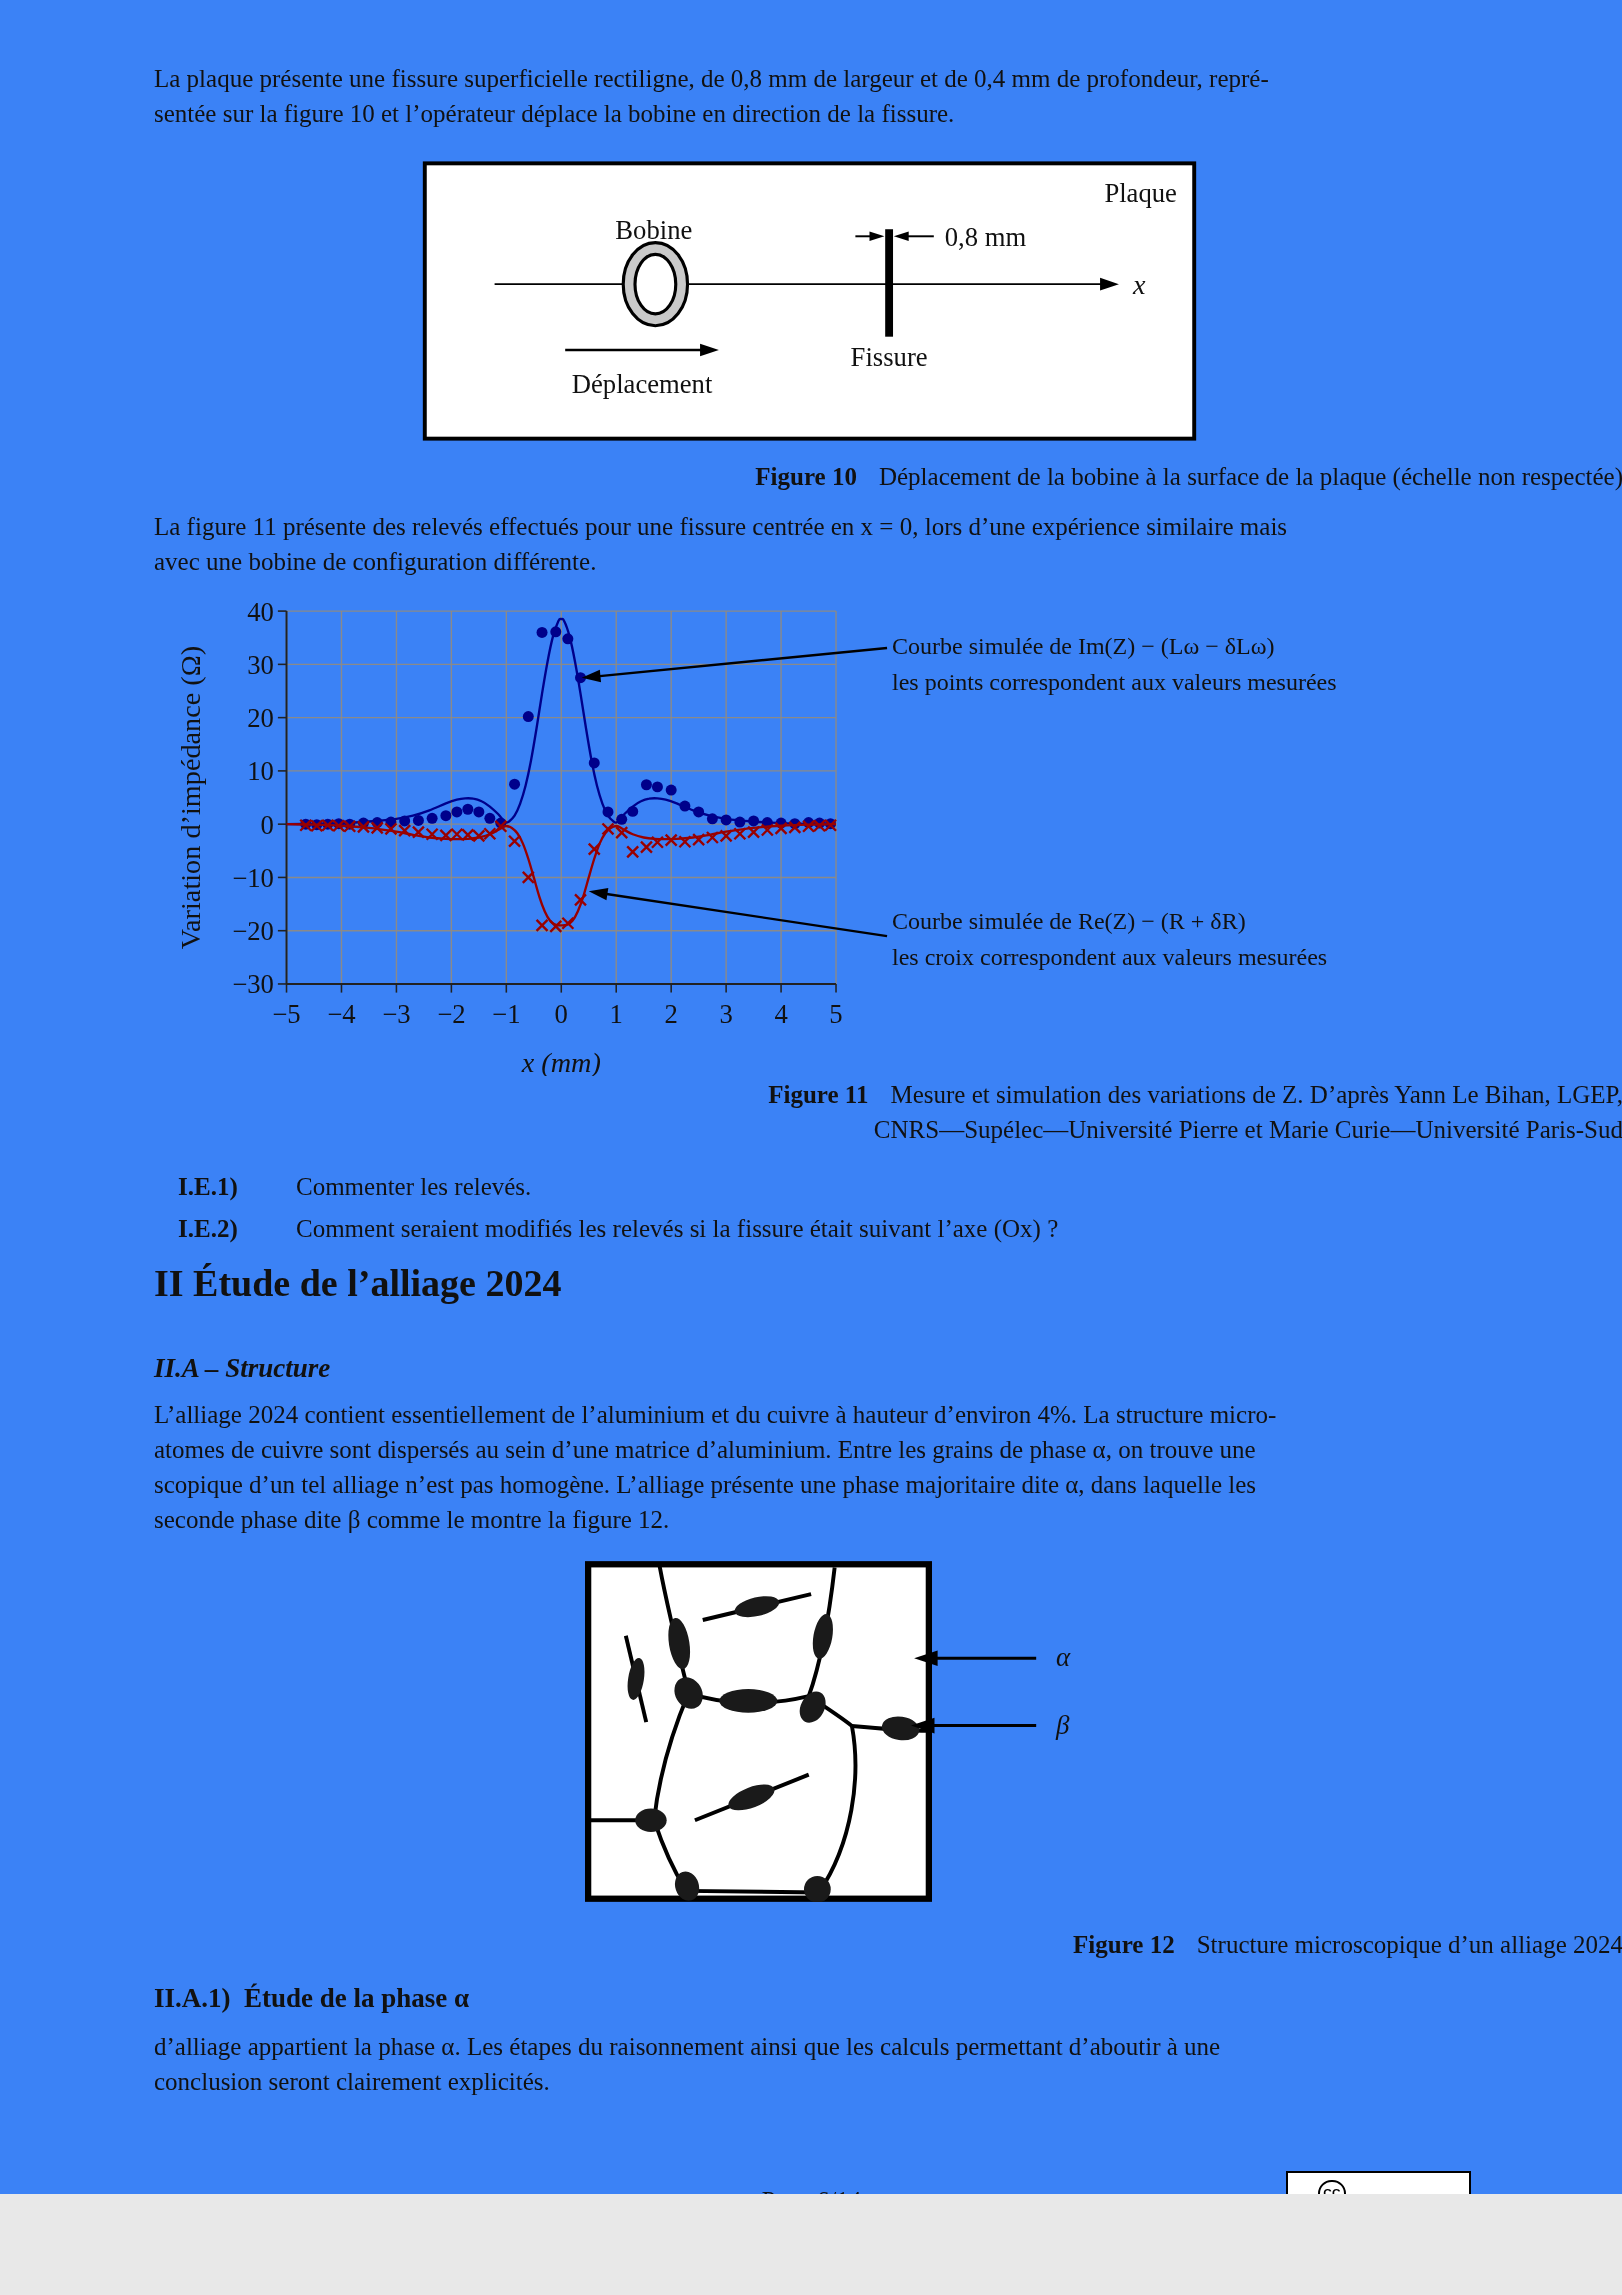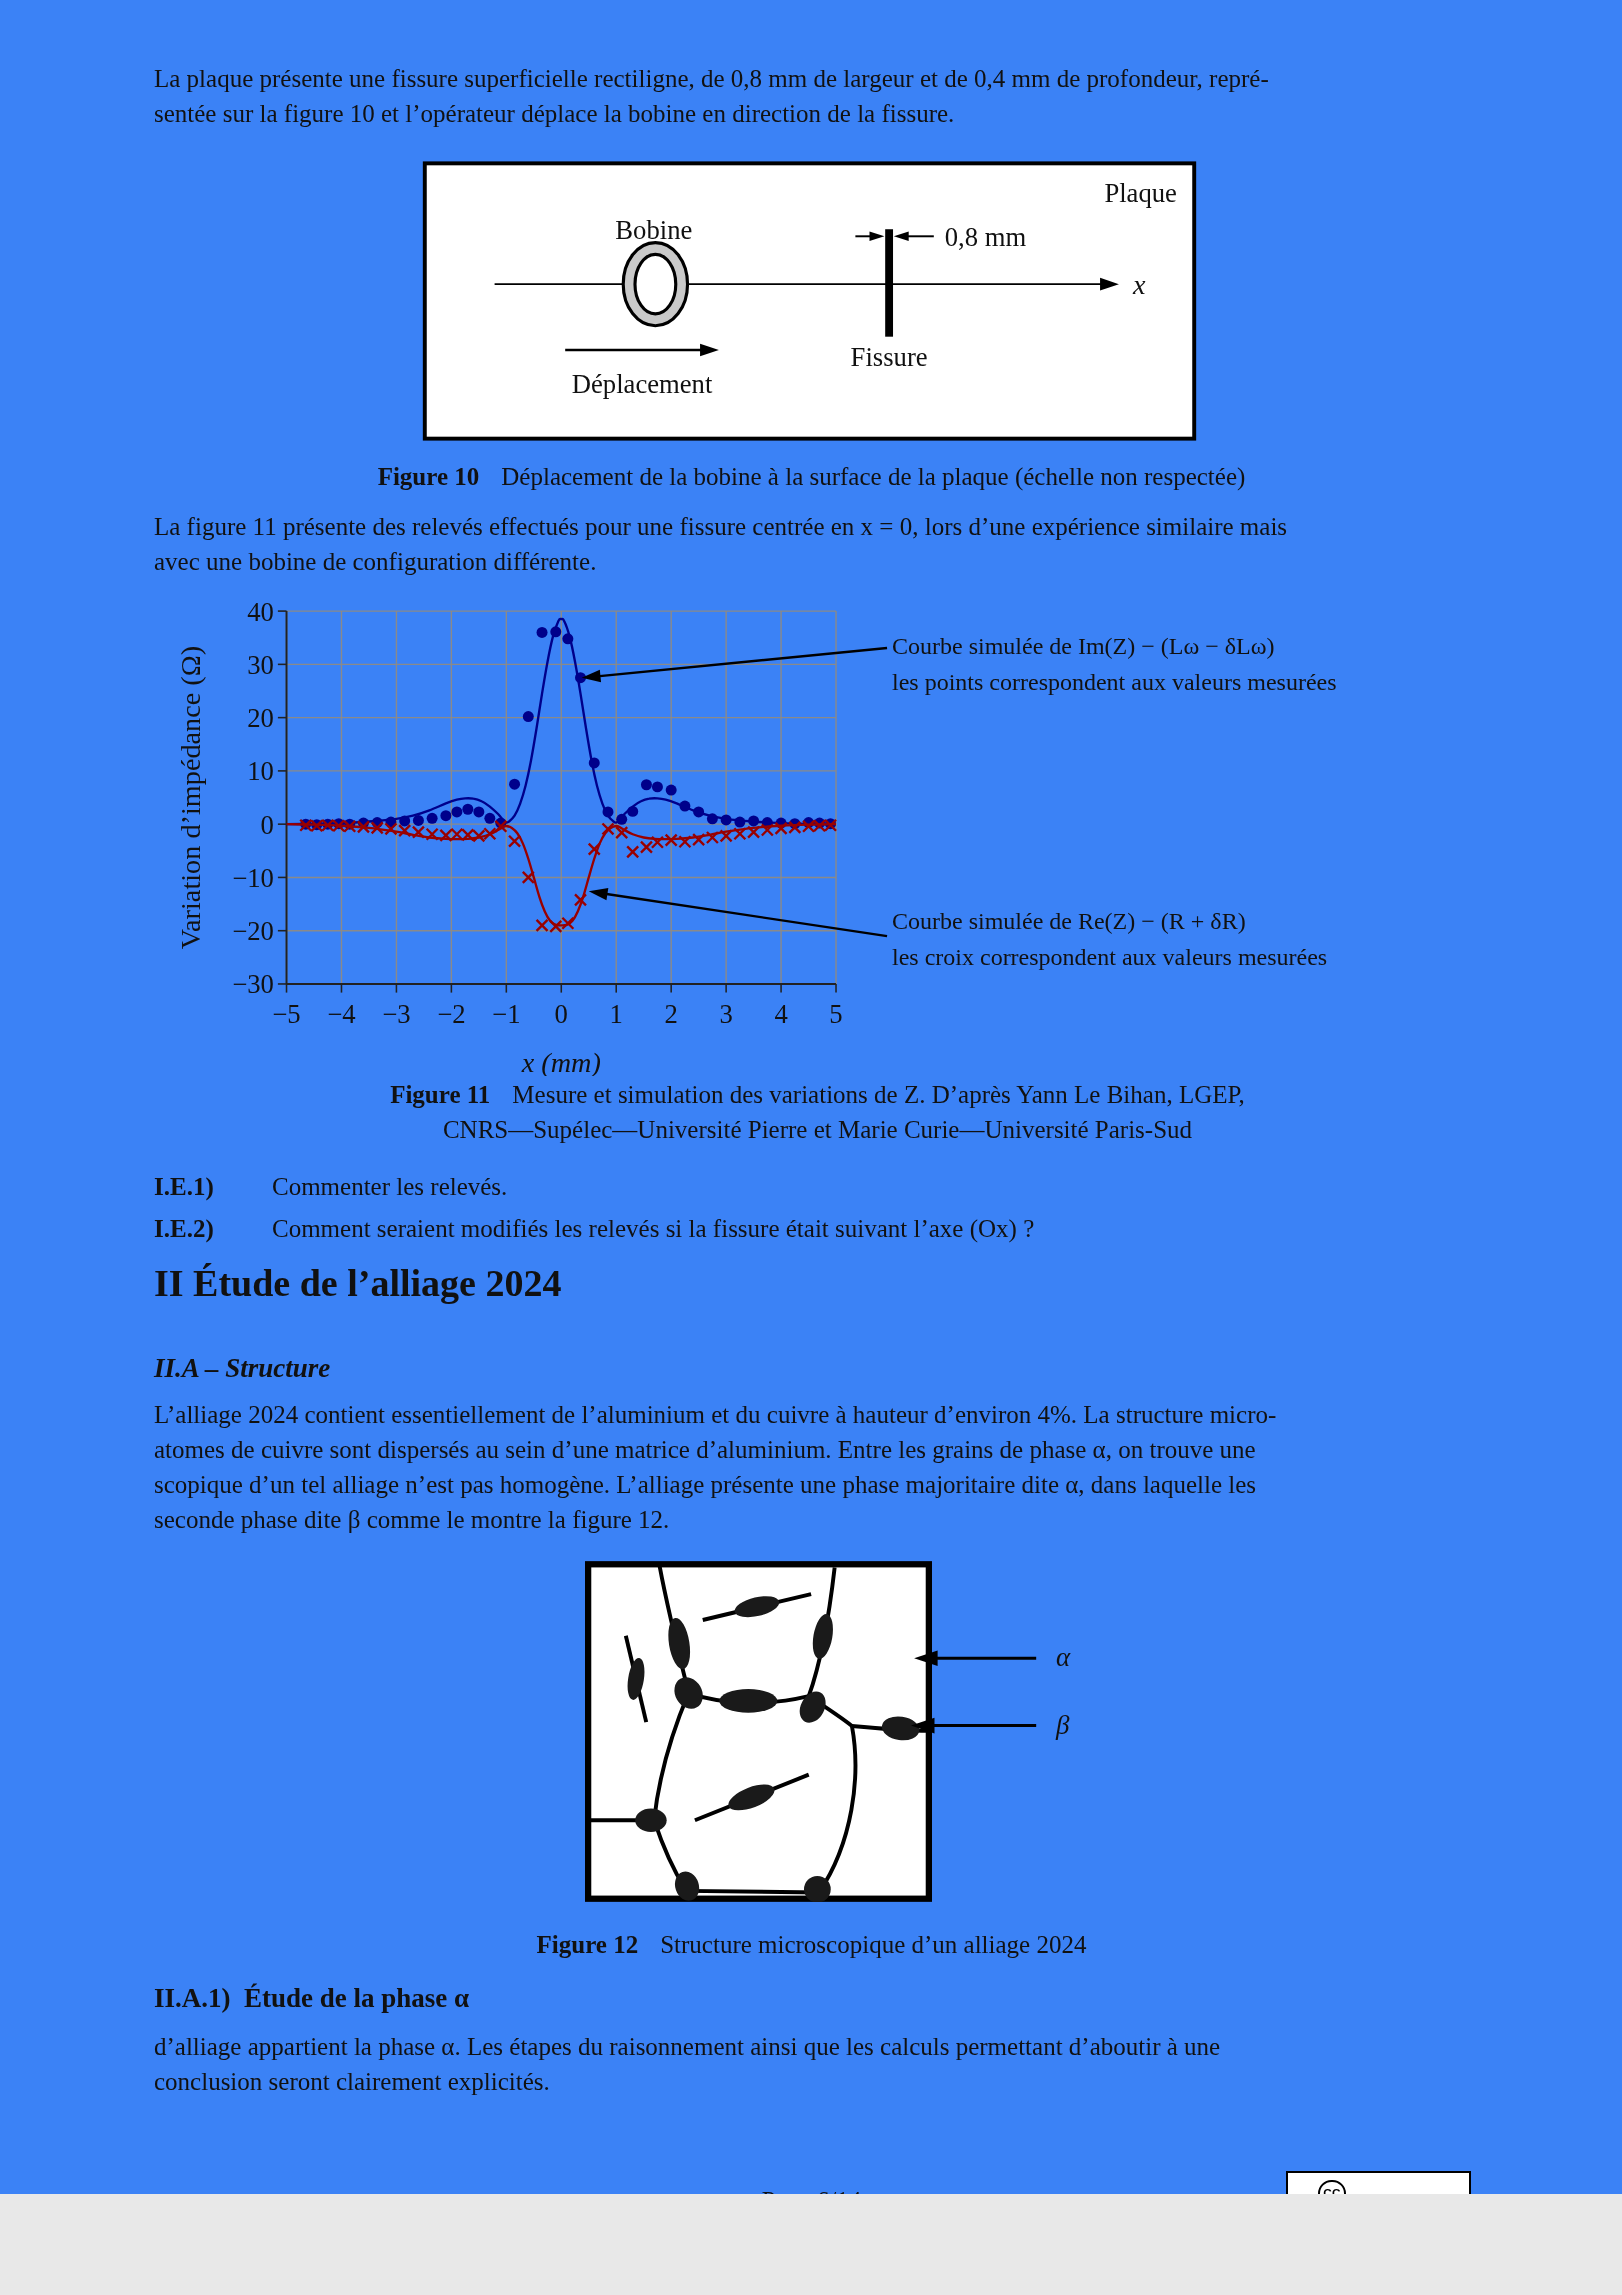--- a/index.html
+++ b/index.html
@@ -1,23 +1,23 @@
 <!DOCTYPE html>
 <html style="font-size:12.6px"><head>
 <meta charset="utf-8">
 <style>
   html,body{margin:0;padding:0;background:#e8e8e8;}
   #page{position:relative;width:1623px;height:2194px;background:#3b82f6;
         font-family:"Liberation Serif","DejaVu Serif",serif;color:#111;overflow:hidden;text-decoration:underline;}
   .line{white-space:nowrap;}
   .body-text{position:absolute;left:154px;width:1346px;font-size:25px;line-height:35px;}
-  .centered{position:absolute;left:0;right:0;text-align:center;font-size:25px;line-height:35px;}
+  .centered{position:absolute;left:0;right:0;text-align:right;font-size:25px;line-height:35px;}
   .cap-label{font-weight:bold;margin-right:22px;}
   .q-row{position:absolute;left:154px;font-size:25px;}
-  .q-label{font-weight:bold;display:inline-block;width:118px;}
+  .q-label{font-weight:bold;display:inline-block;width:118px;margin-left:24px;}
   .sec-title{position:absolute;left:154px;font-size:38px;font-weight:bold;}
   .subsec-title{position:absolute;left:154px;font-size:27px;font-weight:bold;font-style:italic;}
   .subsubsec-title{position:absolute;left:154px;font-size:27px;font-weight:bold;}
   .ann{position:absolute;font-size:24px;line-height:36px;}
   .fig-abs{position:absolute;}
   .greek-label{position:absolute;font-size:27px;font-style:italic;}
   .footer-ts{position:absolute;left:154px;top:2193px;font-size:18px;}
   .footer-page{position:absolute;left:0;right:0;top:2187px;text-align:center;font-size:25px;}
   .cc-badge{position:absolute;left:1286px;top:2171px;width:185px;height:38px;background:#000;
             padding:2.4px;box-sizing:border-box;}

